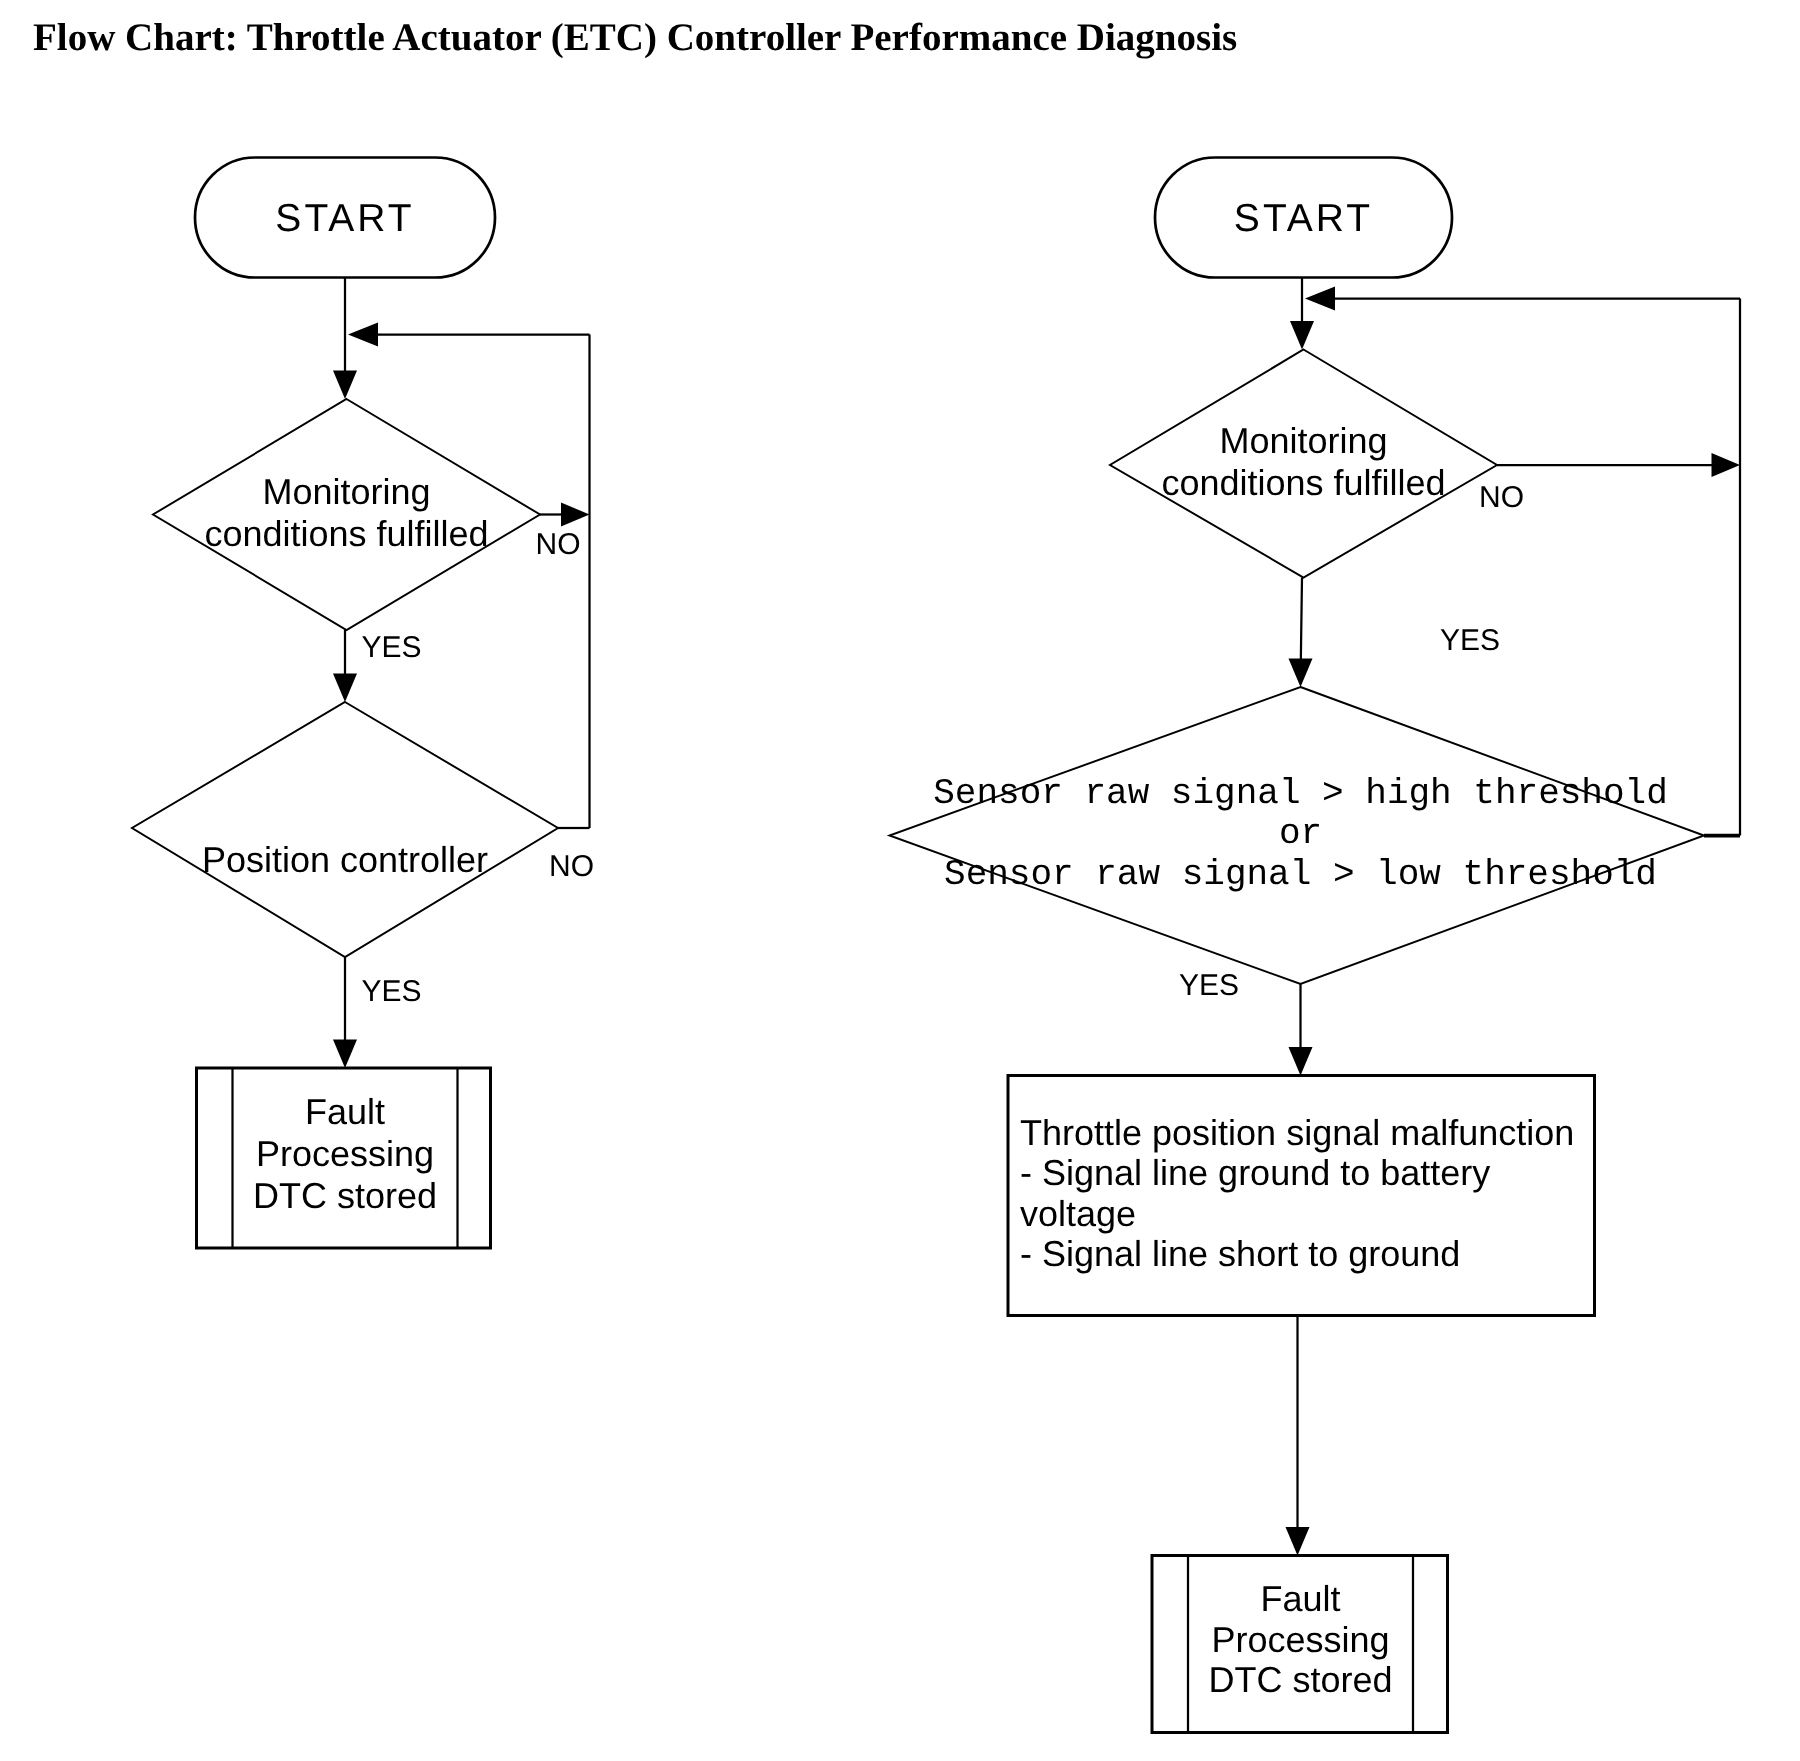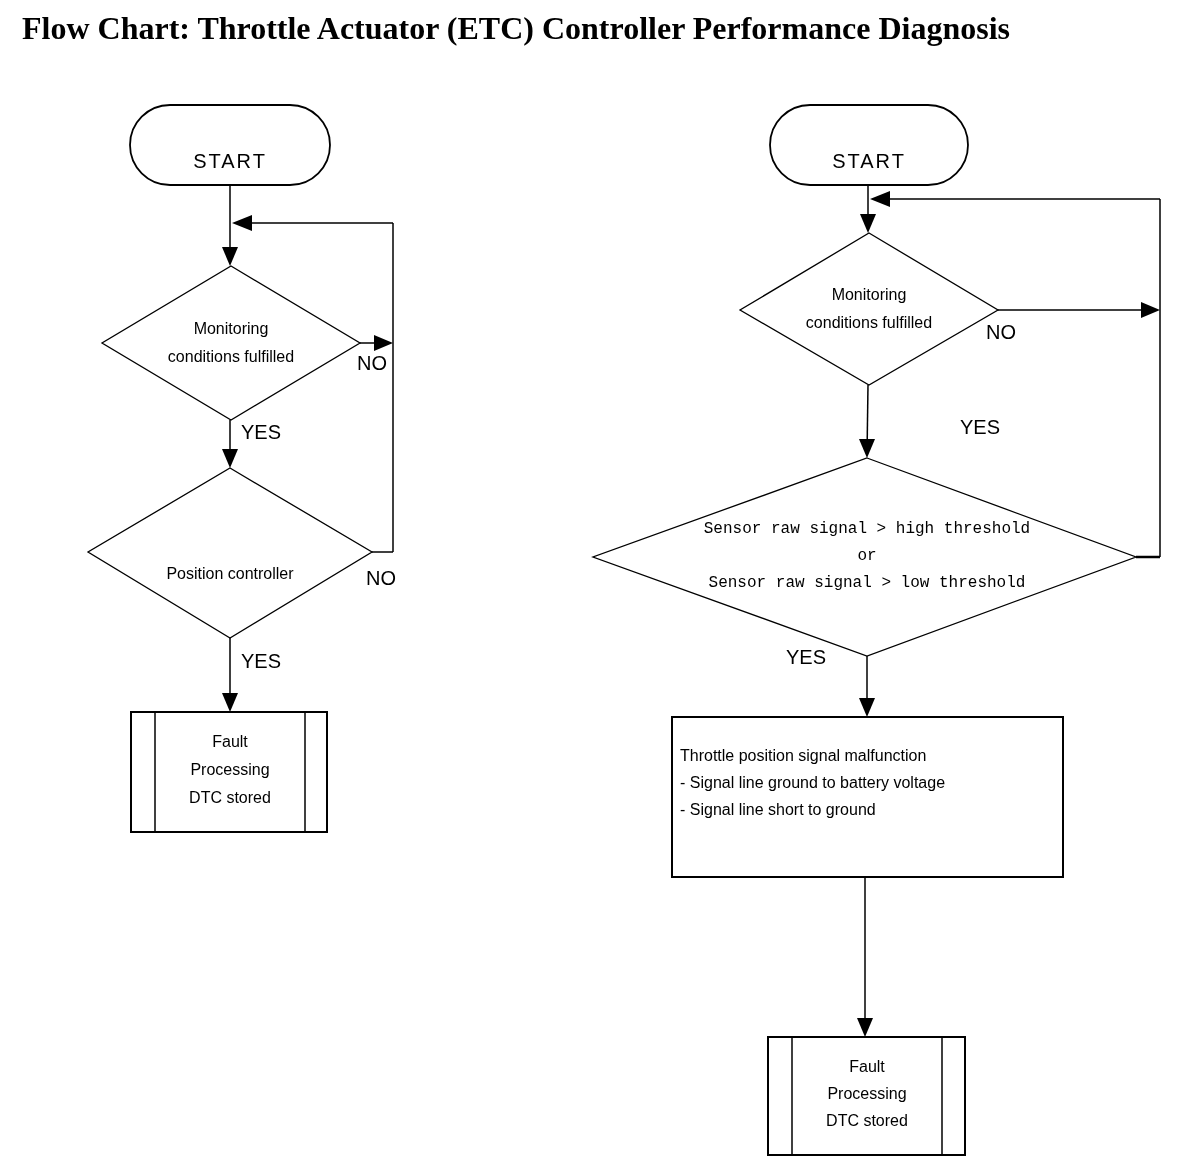--- a/index.html
+++ b/index.html
@@ -12,40 +12,39 @@
     color: #000000;
     overflow: hidden;
   }
   .diagram-svg { position: absolute; left: 0; top: 0; }
   .page-title {
     position: absolute;
     left: 22px;
     top: 10px;
     font-family: "Liberation Serif", "DejaVu Serif", serif;
     font-weight: bold;
-    font-size: 32px;
+    font-size: 26px;
     white-space: nowrap;
   }
   .label {
     position: absolute;
     font-size: 20px;
     line-height: 24px;
     white-space: nowrap;
     text-align: right;
   }
   .terminator-label {
     position: absolute;
     display: flex;
     align-items: center;
     justify-content: center;
-    font-size: 20px;
+    font-size: 26px;
     letter-spacing: 2px;
-    margin-top: 16px;
   }
-  .block { position: absolute; font-size: 16px; }
+  .block { position: absolute; font-size: 24px; }
   .block.centered { text-align: center; }
   .lh28 { line-height: 28px; }
   .lh27 { line-height: 27px; }
 </style>
 </head>
 <body>
 
 <div class="canvas">
 
   <svg class="diagram-svg" width="1200" height="1174" viewBox="0 0 1200 1174" fill="none" stroke="#000000" stroke-width="1.5">

